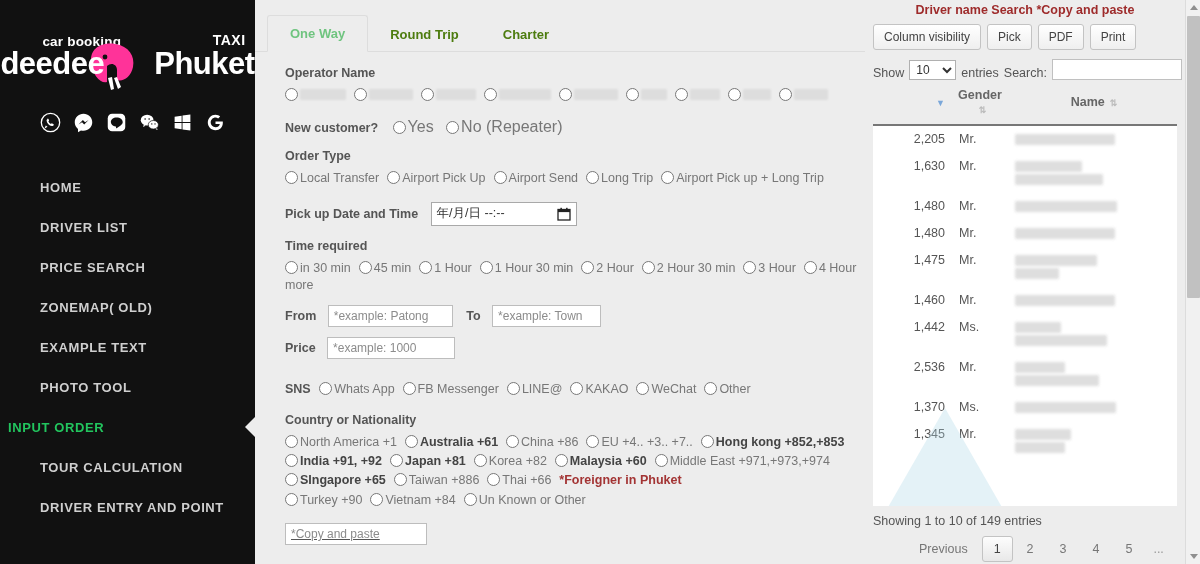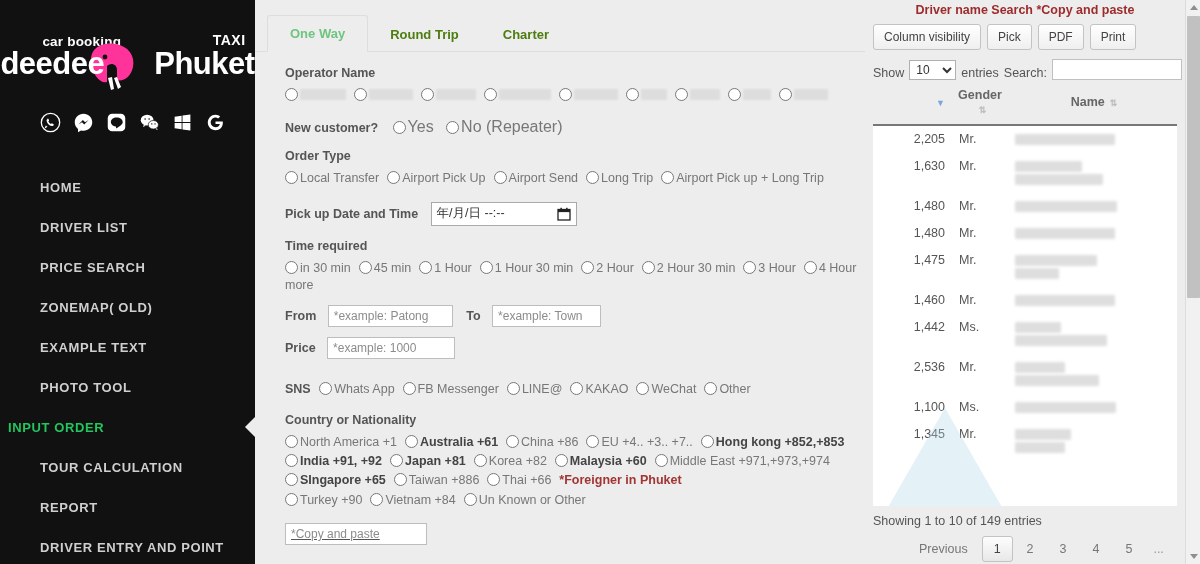--- a/index.html
+++ b/index.html
@@ -348,23 +348,20 @@
       <span>PHOTO TOOL</span>
     </div>
     <div class="menu-item active">
       <span>INPUT ORDER</span>
       <span class="arrow"></span>
     </div>
     <div class="menu-item">
       <span>TOUR CALCULATION</span>
     </div>
     <div class="menu-item">
-      <span>REPORT</span>
-    </div>
-    <div class="menu-item">
       <span>DRIVER ENTRY AND POINT</span>
     </div>
   </div>
 </div>
 
 <div id="main">
 
   <div class="tabs">
     <div class="tab active">One Way</div>
     <div class="tab link">Round Trip</div>
@@ -539,21 +536,21 @@
             </tr>
             <tr>
               <td class="c-num">2,536</td>
               <td class="c-gender">Mr.</td>
               <td>
                 <div class="nm-line" style="width: 50px; height: 11px;"></div>
                 <div class="nm-line" style="width: 84px; height: 11px;"></div>
               </td>
             </tr>
             <tr>
-              <td class="c-num">1,100</td>
+              <td class="c-num">1,370</td>
               <td class="c-gender">Ms.</td>
               <td>
                 <div class="nm-line" style="width: 101px; height: 11px;"></div>
               </td>
             </tr>
             <tr>
               <td class="c-num">1,345</td>
               <td class="c-gender">Mr.</td>
               <td>
                 <div class="nm-line" style="width: 56px; height: 11px;"></div>

